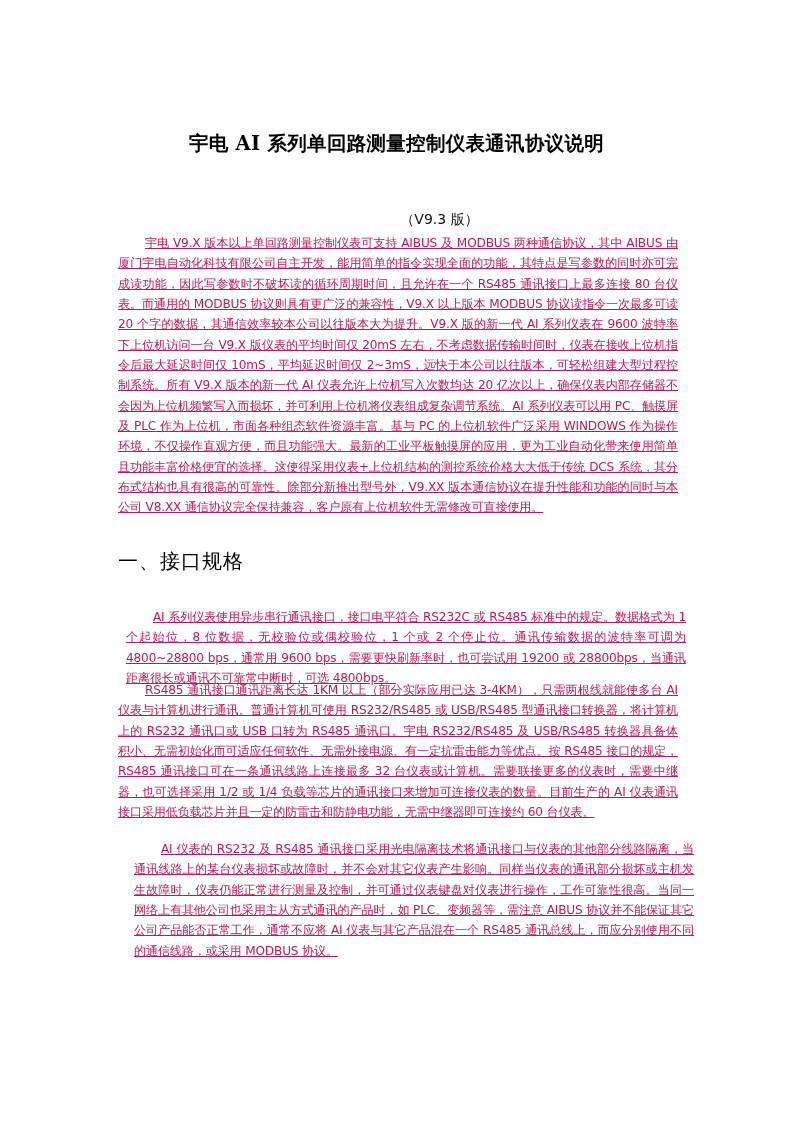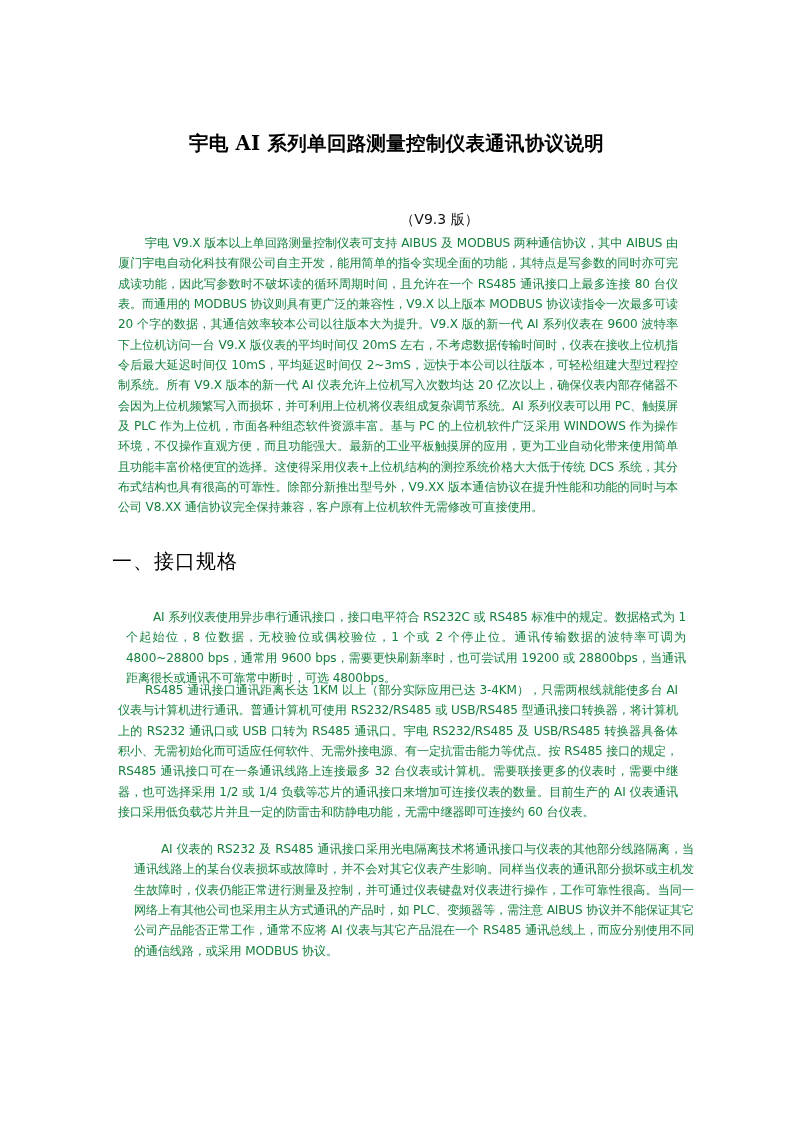--- a/index.html
+++ b/index.html
@@ -4,23 +4,23 @@
 <style>
   html, body { margin: 0; padding: 0; background: #ffffff; }
   body { width: 793px; height: 1122px; position: relative; overflow: hidden;
          font-family: "DejaVu Sans", "Liberation Sans", sans-serif; color: #111; }
   .title { position: absolute; left: 0; width: 793px; top: 130px; text-align: center;
            font-family: "DejaVu Serif", "Liberation Serif", serif; font-weight: bold;
            font-size: 19.5px; letter-spacing: 0.3px; color: #000; }
   .version { position: absolute; left: 0; width: 793px; top: 211px; text-align: center;
              font-size: 14px; color: #111; padding-left: 43px; }
   .para { position: absolute; left: 118px; width: 560px; font-size: 12.1px;
-          line-height: 20.35px; text-align: justify; text-indent: 27px; color: #15803d;
-          letter-spacing: -0.15px; }
-  .h1 { position: absolute; left: 112px; top: 548px; font-size: 20px; color: #000;
+          line-height: 20.35px; text-align: justify; text-indent: 27px; color: #be185d;
+          letter-spacing: -0.15px; text-decoration: underline; }
+  .h1 { position: absolute; left: 118px; top: 548px; font-size: 20px; color: #000;
         letter-spacing: 1px; }
 </style>
 </head>
 <body>
 
 <div>
   <div class="title">宇电 AI 系列单回路测量控制仪表通讯协议说明</div>
   <div class="version">（V9.3 版）</div>
 
   <p class="para" style="top:233px; margin:0;">宇电 V9.X 版本以上单回路测量控制仪表可支持 AIBUS 及 MODBUS 两种通信协议，其中 AIBUS 由厦门宇电自动化科技有限公司自主开发，能用简单的指令实现全面的功能，其特点是写参数的同时亦可完成读功能，因此写参数时不破坏读的循环周期时间，且允许在一个 RS485 通讯接口上最多连接 80 台仪表。而通用的 MODBUS 协议则具有更广泛的兼容性，V9.X 以上版本 MODBUS 协议读指令一次最多可读 20 个字的数据，其通信效率较本公司以往版本大为提升。V9.X 版的新一代 AI 系列仪表在 9600 波特率下上位机访问一台 V9.X 版仪表的平均时间仅 20mS 左右，不考虑数据传输时间时，仪表在接收上位机指令后最大延迟时间仅 10mS，平均延迟时间仅 2~3mS，远快于本公司以往版本，可轻松组建大型过程控制系统。所有 V9.X 版本的新一代 AI 仪表允许上位机写入次数均达 20 亿次以上，确保仪表内部存储器不会因为上位机频繁写入而损坏，并可利用上位机将仪表组成复杂调节系统。AI 系列仪表可以用 PC、触摸屏及 PLC 作为上位机，市面各种组态软件资源丰富。基与 PC 的上位机软件广泛采用 WINDOWS 作为操作环境，不仅操作直观方便，而且功能强大。最新的工业平板触摸屏的应用，更为工业自动化带来使用简单且功能丰富价格便宜的选择。这使得采用仪表+上位机结构的测控系统价格大大低于传统 DCS 系统，其分布式结构也具有很高的可靠性。除部分新推出型号外，V9.XX 版本通信协议在提升性能和功能的同时与本公司 V8.XX 通信协议完全保持兼容，客户原有上位机软件无需修改可直接使用。</p>

